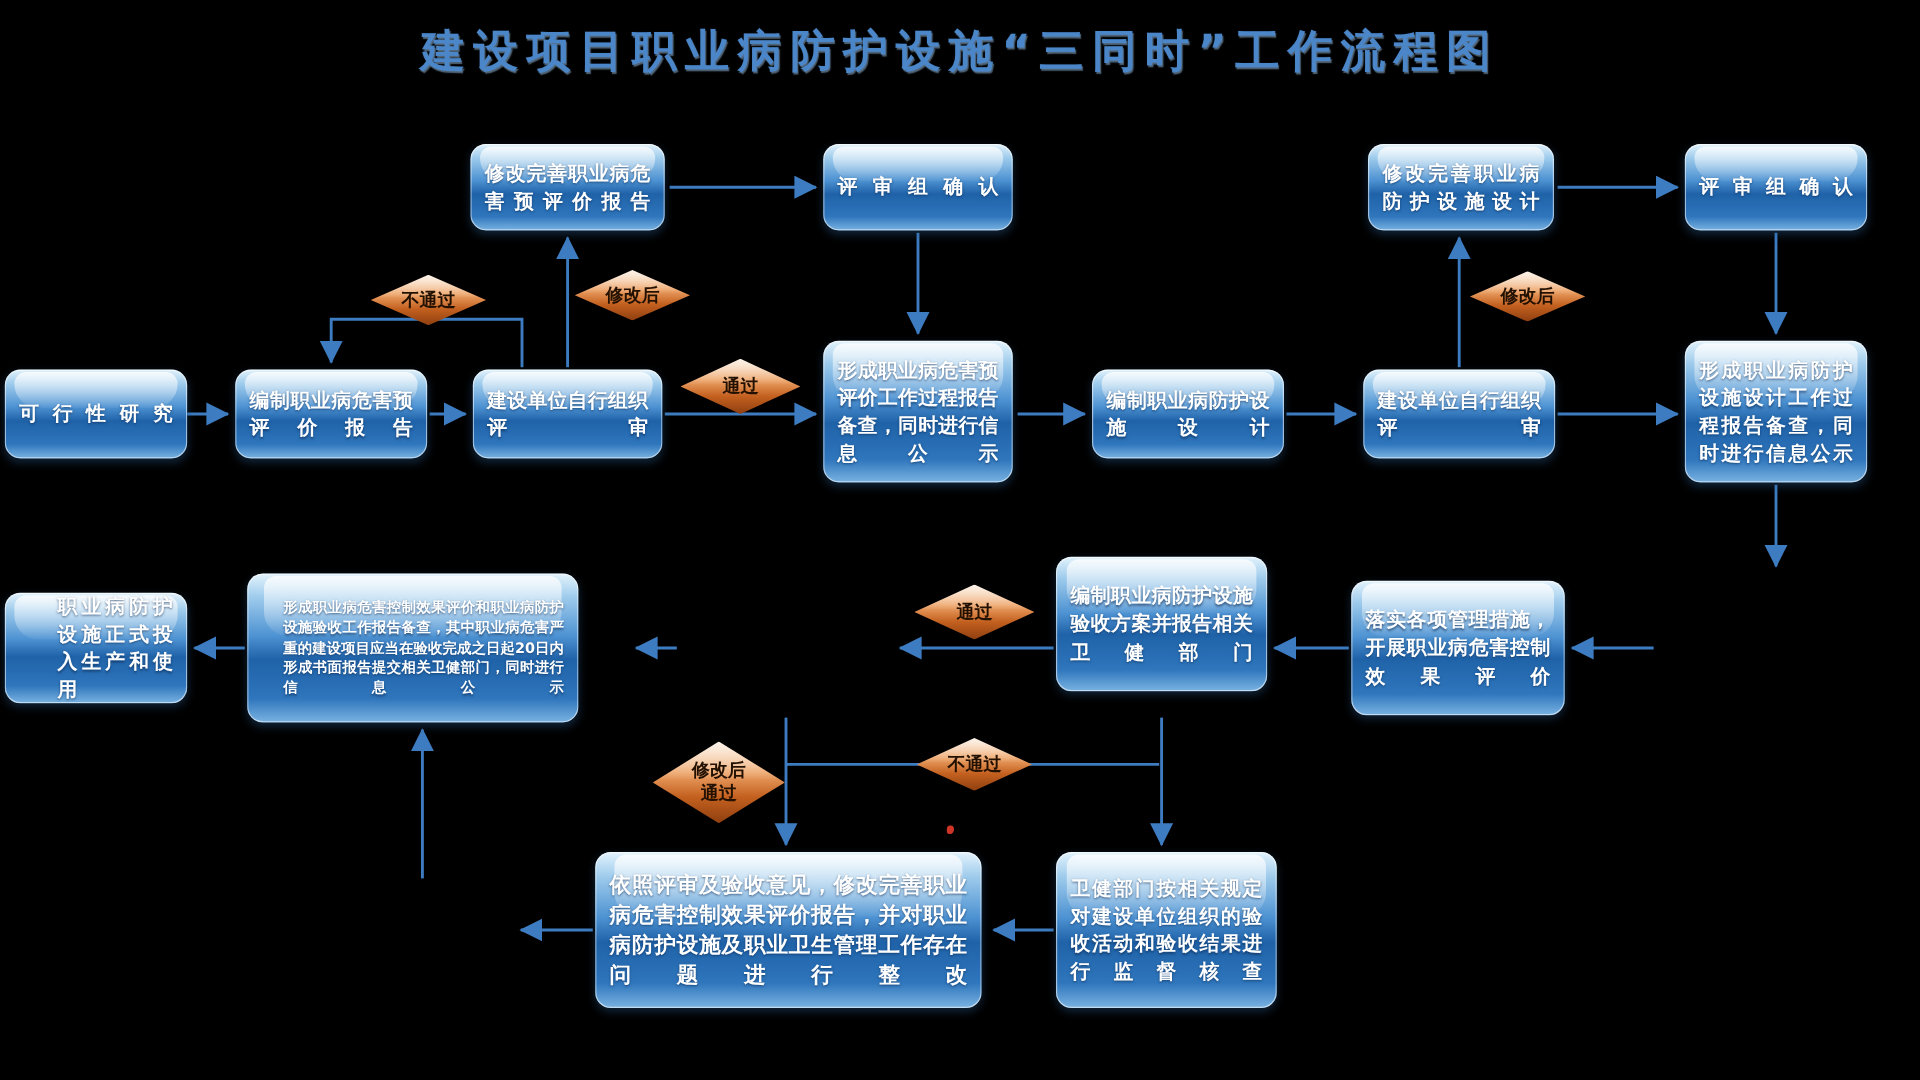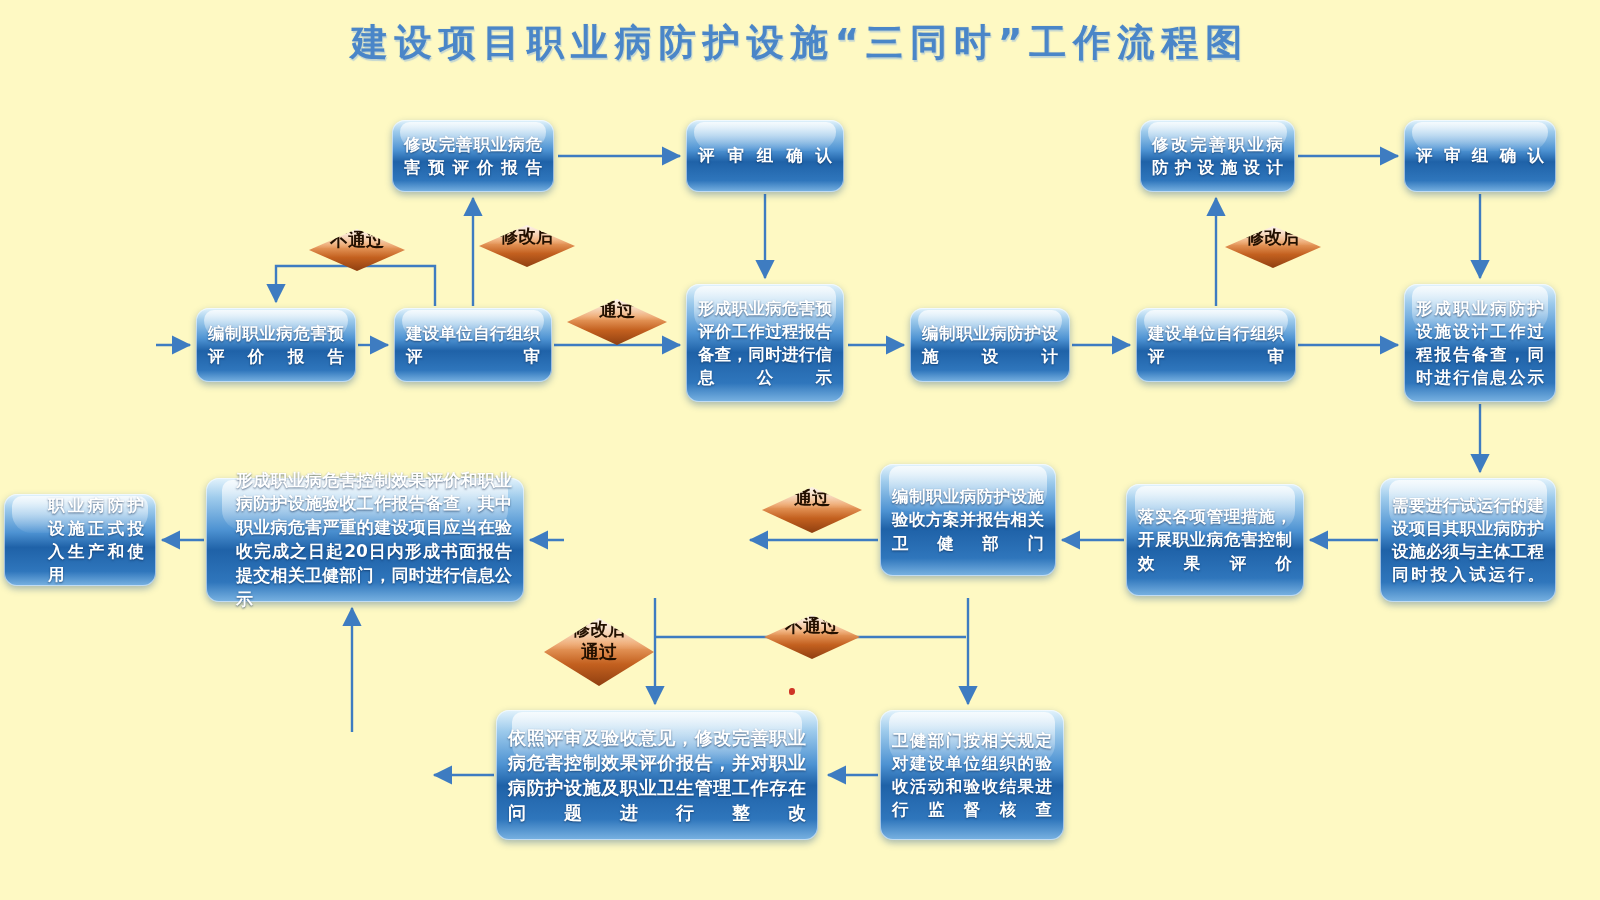--- a/index.html
+++ b/index.html
@@ -3,21 +3,21 @@
 <meta charset="utf-8">
 <style>
   :root{
     --box-blue:#2a72b8;
     --arrow-blue:#3e7cc1;
     --title-blue:#4a86c8;
     --diamond-orange:#c96f35;
   }
   html,body{margin:0;padding:0;background:#ffffff;}
   body{font-family:"DejaVu Sans","Liberation Sans",sans-serif;}
-  .canvas{position:relative;width:1600px;height:900px;background:#fef9c3;overflow:hidden;}
+  .canvas{position:relative;width:1600px;height:900px;background:#000000;overflow:hidden;}
 
   .title{
     position:absolute;top:18px;left:0;width:1600px;margin:0;
     text-align:center;font-size:37px;font-weight:bold;letter-spacing:7px;
     color:var(--title-blue,#4a86c8);
     text-shadow:1px 2px 1px rgba(150,185,220,.55), 0 0 1px rgba(60,110,170,.4);
   }
 
   svg.connectors{position:absolute;left:0;top:0;}
   .conn{fill:none;stroke:var(--arrow-blue,#3e7cc1);stroke-width:2.4;}
@@ -38,24 +38,24 @@
     background:linear-gradient(rgba(255,255,255,.75),rgba(255,255,255,.04));
     pointer-events:none;
   }
   .nlabel{
     position:relative;z-index:2;display:block;width:100%;
     text-align:justify;text-align-last:justify;
   }
 
   .diamond{
     position:absolute;box-sizing:border-box;
-    display:flex;align-items:flex-start;justify-content:center;
+    display:flex;align-items:center;justify-content:center;
     clip-path:polygon(50% 0,100% 50%,50% 100%,0 50%);
     background:linear-gradient(180deg,#f9dfc4 0%,#eda367 38%,#c3601f 68%,#8f3f10 100%);
-    color:#221000;font-weight:bold;font-size:18px;line-height:1.25;
+    color:#221000;font-weight:bold;font-size:15px;line-height:1.25;
     filter:drop-shadow(0 2px 2px rgba(120,60,20,.45));
   }
   .diamond::after{
     content:"";position:absolute;left:0;right:0;top:0;height:46%;
     background:linear-gradient(rgba(255,255,255,.65),rgba(255,255,255,.03));
     pointer-events:none;
   }
   .dlabel{position:relative;z-index:2;text-align:center;white-space:pre-line;}
 
   .red-speck{
@@ -96,20 +96,23 @@
     <path class="conn" marker-end="url(#ah)" d="M564,540 H530"></path>
     <path class="conn" marker-end="url(#ah)" d="M204,540 H162"></path>
     <path class="conn" marker-end="url(#ah)" d="M655,598 V704"></path>
     <path class="conn" d="M655,637 H966"></path>
     <path class="conn" marker-end="url(#ah)" d="M968,598 V704"></path>
     <path class="conn" marker-end="url(#ah)" d="M878,775 H828"></path>
     <path class="conn" marker-end="url(#ah)" d="M494,775 H434"></path>
     <path class="conn" marker-end="url(#ah)" d="M352,732 V608"></path>
   </svg>
 
+  <div class="node" style="left:4px;top:308px;width:152px;height:74px;">
+    <span class="nlabel">可行性研究</span>
+  </div>
   <div class="node" style="left:196px;top:308px;width:160px;height:74px;">
     <span class="nlabel">编制职业病危害预评价报告</span>
   </div>
   <div class="node" style="left:394px;top:308px;width:158px;height:74px;">
     <span class="nlabel">建设单位自行组织评审</span>
   </div>
   <div class="node" style="left:686px;top:284px;width:158px;height:118px;">
     <span class="nlabel">形成职业病危害预评价工作过程报告备查，同时进行信息公示</span>
   </div>
   <div class="node" style="left:910px;top:308px;width:160px;height:74px;">
@@ -131,31 +134,28 @@
   <div class="node" style="left:1140px;top:120px;width:155px;height:72px;">
     <span class="nlabel">修改完善职业病防护设施设计</span>
   </div>
   <div class="node" style="left:1404px;top:120px;width:152px;height:72px;">
     <span class="nlabel">评审组确认</span>
   </div>
 
   <div class="node" style="left:4px;top:494px;width:152px;height:92px;padding-left:44px;">
     <span class="nlabel">职业病防护设施正式投入生产和使用</span>
   </div>
-  <div class="node" style="left:206px;top:478px;width:318px;height:124px;font-size:17px;padding-left:30px;">
+  <div class="node" style="left:206px;top:478px;width:276px;height:124px;font-size:12px;padding-left:30px;">
     <span class="nlabel">形成职业病危害控制效果评价和职业病防护设施验收工作报告备查，其中职业病危害严重的建设项目应当在验收完成之日起20日内形成书面报告提交相关卫健部门，同时进行信息公示</span>
   </div>
   <div class="node" style="left:880px;top:464px;width:176px;height:112px;">
     <span class="nlabel">编制职业病防护设施验收方案并报告相关卫健部门</span>
   </div>
   <div class="node" style="left:1126px;top:484px;width:178px;height:112px;">
     <span class="nlabel">落实各项管理措施，开展职业病危害控制效果评价</span>
-  </div>
-  <div class="node" style="left:1380px;top:478px;width:176px;height:124px;">
-    <span class="nlabel">需要进行试运行的建设项目其职业病防护设施必须与主体工程同时投入试运行。</span>
   </div>
 
   <div class="node" style="left:496px;top:710px;width:322px;height:130px;font-size:18px;">
     <span class="nlabel">依照评审及验收意见，修改完善职业病危害控制效果评价报告，并对职业病防护设施及职业卫生管理工作存在问题进行整改</span>
   </div>
   <div class="node" style="left:880px;top:710px;width:184px;height:130px;align-items:center;">
     <span class="nlabel">卫健部门按相关规定对建设单位组织的验收活动和验收结果进行监督核查</span>
   </div>
 
   <div class="diamond" style="left:309px;top:229px;width:96px;height:42px;">

